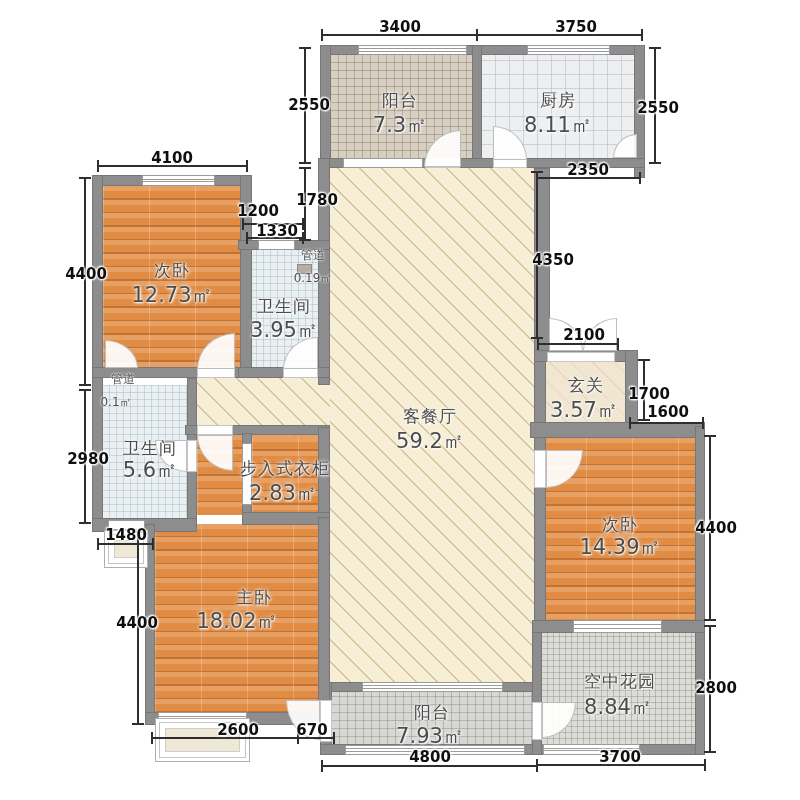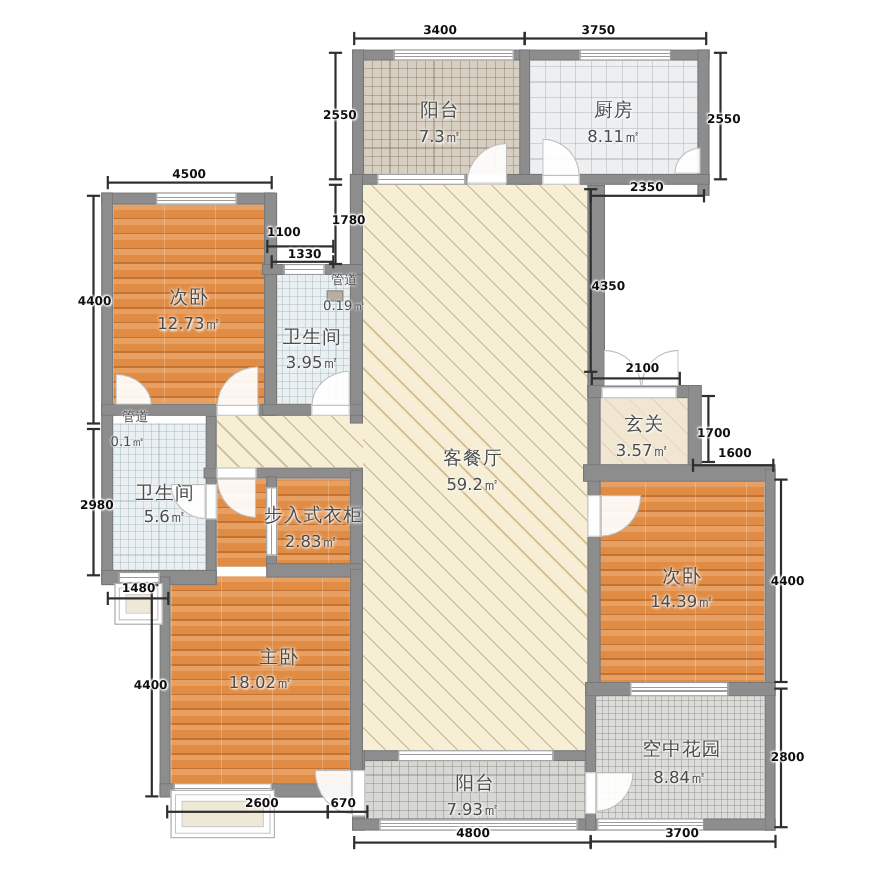--- a/index.html
+++ b/index.html
@@ -54,26 +54,26 @@
   .opening{position:absolute;background:#ffffff;border:1px solid #9b9b9b;box-sizing:border-box;}
   .opening.gap{border-color:#c6c6c6;}
   .opening.h.win3{background-image:linear-gradient(180deg,#fff 0 30%,#9b9b9b 30% 40%,#fff 40% 60%,#9b9b9b 60% 70%,#fff 70% 100%);}
   .opening.h.win2{background-image:linear-gradient(180deg,#fff 0 44%,#9b9b9b 44% 56%,#fff 56% 100%);}
   .opening.v.win2{background-image:linear-gradient(90deg,#fff 0 44%,#9b9b9b 44% 56%,#fff 56% 100%);}
   .door{position:absolute;background:rgba(255,255,255,.92);border:1px solid #bdbdbd;box-sizing:border-box;}
   .bay{position:absolute;background:#efe8d7;border:1px solid #b0b0b0;box-sizing:border-box;
        box-shadow:inset 0 0 0 3px #ffffff, inset 0 0 0 4px #c4c4c4, inset 0 0 0 9px #ffffff, inset 0 0 0 10px #cfcfcf;}
   .duct{position:absolute;background:#b5aea5;border:1px solid #918a80;box-sizing:border-box;}
   .dim-line,.dim-tick{position:absolute;background:#2e2e2e;}
-  .dim-label{position:absolute;transform:translate(-50%,-50%);font-size:11px;font-weight:bold;color:#0f0f0f;
+  .dim-label{position:absolute;transform:translate(-50%,-50%);font-size:15px;font-weight:bold;color:#0f0f0f;
     white-space:nowrap;text-shadow:0 0 2px #fff,0 0 2px #fff,0 0 3px #fff,1px 1px 2px #fff,-1px -1px 2px #fff;}
   .room-name,.room-area{position:absolute;transform:translate(-50%,-50%);color:#4c4c4c;white-space:nowrap;
     text-shadow:0 0 2px rgba(255,255,255,.95),0 0 4px rgba(255,255,255,.9),1px 1px 2px rgba(255,255,255,.9);}
   .room-name{font-size:17px;letter-spacing:1px;}
-  .room-area{font-size:15px;}
+  .room-area{font-size:21px;}
   .small-label{position:absolute;transform:translate(-50%,-50%);font-size:12px;color:#4c4c4c;white-space:nowrap;
     text-shadow:0 0 2px #fff,0 0 3px #fff;}
 </style>
 </head>
 <body>
 
 <div id="plan">
     <div class="room floor-tile-warm" style="left: 331px; top: 55px; width: 141px; height: 103px; position: absolute;"></div>
     <div class="room floor-kitchen" style="left: 482px; top: 55px; width: 152px; height: 103px; position: absolute;"></div>
     <div class="room floor-wood" style="left: 103px; top: 186px; width: 137px; height: 181px; position: absolute;"></div>
@@ -158,41 +158,41 @@
     <div class="bay" style="left: 104px; top: 530px; width: 44px; height: 38px; position: absolute;"></div>
     <div class="bay" style="left: 155px; top: 718px; width: 95px; height: 44px; position: absolute;"></div>
     <div class="duct" style="left: 297px; top: 264px; width: 15px; height: 10px; position: absolute;"></div>
     <div class="dim-line" style="left: 322px; top: 34.25px; width: 155px; height: 1.5px; position: absolute;"></div>
     <div class="dim-tick" style="left: 321.25px; top: 29px; width: 1.5px; height: 12px; position: absolute;"></div>
     <div class="dim-tick" style="left: 476.25px; top: 29px; width: 1.5px; height: 12px; position: absolute;"></div>
     <span class="dim-label" style="position: absolute; left: 400px; top: 27px;">3400</span>
     <div class="dim-line" style="left: 477px; top: 34.25px; width: 165px; height: 1.5px; position: absolute;"></div>
     <div class="dim-tick" style="left: 476.25px; top: 29px; width: 1.5px; height: 12px; position: absolute;"></div>
     <div class="dim-tick" style="left: 641.25px; top: 29px; width: 1.5px; height: 12px; position: absolute;"></div>
-    <span class="dim-label" style="position: absolute; left: 544px; top: 27px;">3750</span>
+    <span class="dim-label" style="position: absolute; left: 576px; top: 27px;">3750</span>
     <div class="dim-line" style="left: 304.25px; top: 48px; width: 1.5px; height: 115px; position: absolute;"></div>
     <div class="dim-tick" style="left: 299px; top: 47.25px; width: 12px; height: 1.5px; position: absolute;"></div>
     <div class="dim-tick" style="left: 299px; top: 162.25px; width: 12px; height: 1.5px; position: absolute;"></div>
     <span class="dim-label" style="position: absolute; left: 309px; top: 105px;">2550</span>
     <div class="dim-line" style="left: 654.25px; top: 48px; width: 1.5px; height: 115px; position: absolute;"></div>
     <div class="dim-tick" style="left: 649px; top: 47.25px; width: 12px; height: 1.5px; position: absolute;"></div>
     <div class="dim-tick" style="left: 649px; top: 162.25px; width: 12px; height: 1.5px; position: absolute;"></div>
     <span class="dim-label" style="position: absolute; left: 658px; top: 108px;">2550</span>
     <div class="dim-line" style="left: 537px; top: 177.25px; width: 103px; height: 1.5px; position: absolute;"></div>
     <div class="dim-tick" style="left: 536.25px; top: 172px; width: 1.5px; height: 12px; position: absolute;"></div>
     <div class="dim-tick" style="left: 639.25px; top: 172px; width: 1.5px; height: 12px; position: absolute;"></div>
     <span class="dim-label" style="position: absolute; left: 588px; top: 170px;">2350</span>
     <div class="dim-line" style="left: 98px; top: 165.25px; width: 149px; height: 1.5px; position: absolute;"></div>
     <div class="dim-tick" style="left: 97.25px; top: 160px; width: 1.5px; height: 12px; position: absolute;"></div>
     <div class="dim-tick" style="left: 246.25px; top: 160px; width: 1.5px; height: 12px; position: absolute;"></div>
-    <span class="dim-label" style="position: absolute; left: 172px; top: 158px;">4500</span>
+    <span class="dim-label" style="position: absolute; left: 172px; top: 158px;">4100</span>
     <div class="dim-line" style="left: 243px; top: 223.25px; width: 60px; height: 1.5px; position: absolute;"></div>
     <div class="dim-tick" style="left: 242.25px; top: 218px; width: 1.5px; height: 12px; position: absolute;"></div>
     <div class="dim-tick" style="left: 302.25px; top: 218px; width: 1.5px; height: 12px; position: absolute;"></div>
-    <span class="dim-label" style="position: absolute; left: 258px; top: 211px;">1100</span>
+    <span class="dim-label" style="position: absolute; left: 258px; top: 211px;">1200</span>
     <div class="dim-line" style="left: 247px; top: 237.25px; width: 56px; height: 1.5px; position: absolute;"></div>
     <div class="dim-tick" style="left: 246.25px; top: 232px; width: 1.5px; height: 12px; position: absolute;"></div>
     <div class="dim-tick" style="left: 302.25px; top: 232px; width: 1.5px; height: 12px; position: absolute;"></div>
     <span class="dim-label" style="position: absolute; left: 277px; top: 231px;">1330</span>
     <div class="dim-line" style="left: 304.25px; top: 168px; width: 1.5px; height: 72px; position: absolute;"></div>
     <div class="dim-tick" style="left: 299px; top: 167.25px; width: 12px; height: 1.5px; position: absolute;"></div>
     <div class="dim-tick" style="left: 299px; top: 239.25px; width: 12px; height: 1.5px; position: absolute;"></div>
     <span class="dim-label" style="position: absolute; left: 317px; top: 200px;">1780</span>
     <div class="dim-line" style="left: 84.25px; top: 178px; width: 1.5px; height: 207px; position: absolute;"></div>
     <div class="dim-tick" style="left: 79px; top: 177.25px; width: 12px; height: 1.5px; position: absolute;"></div>

